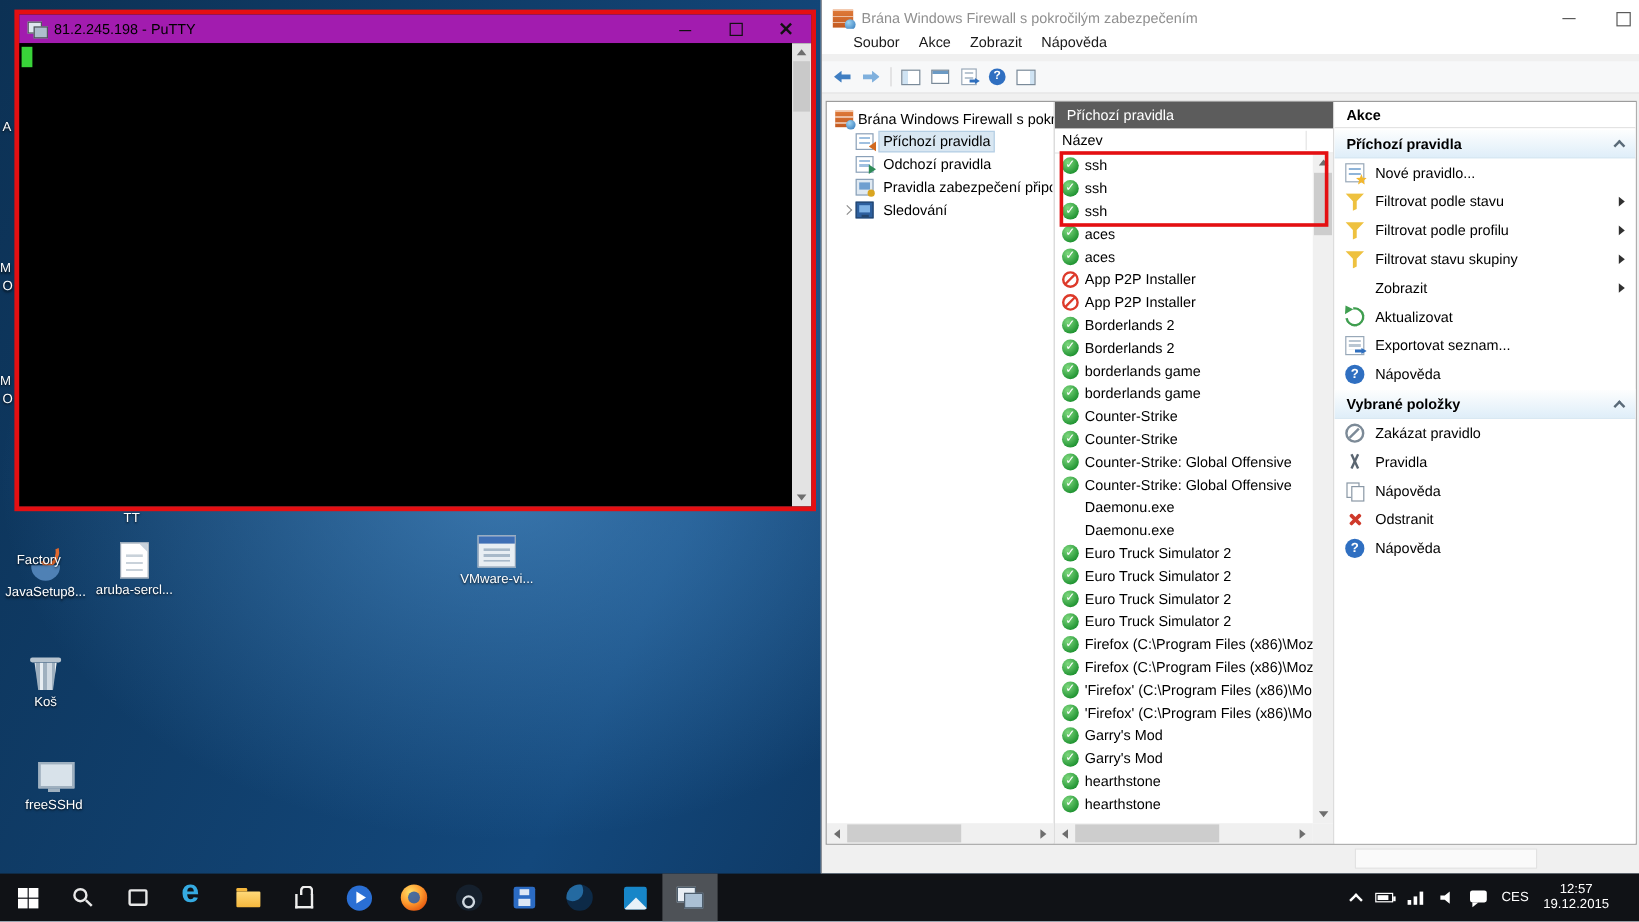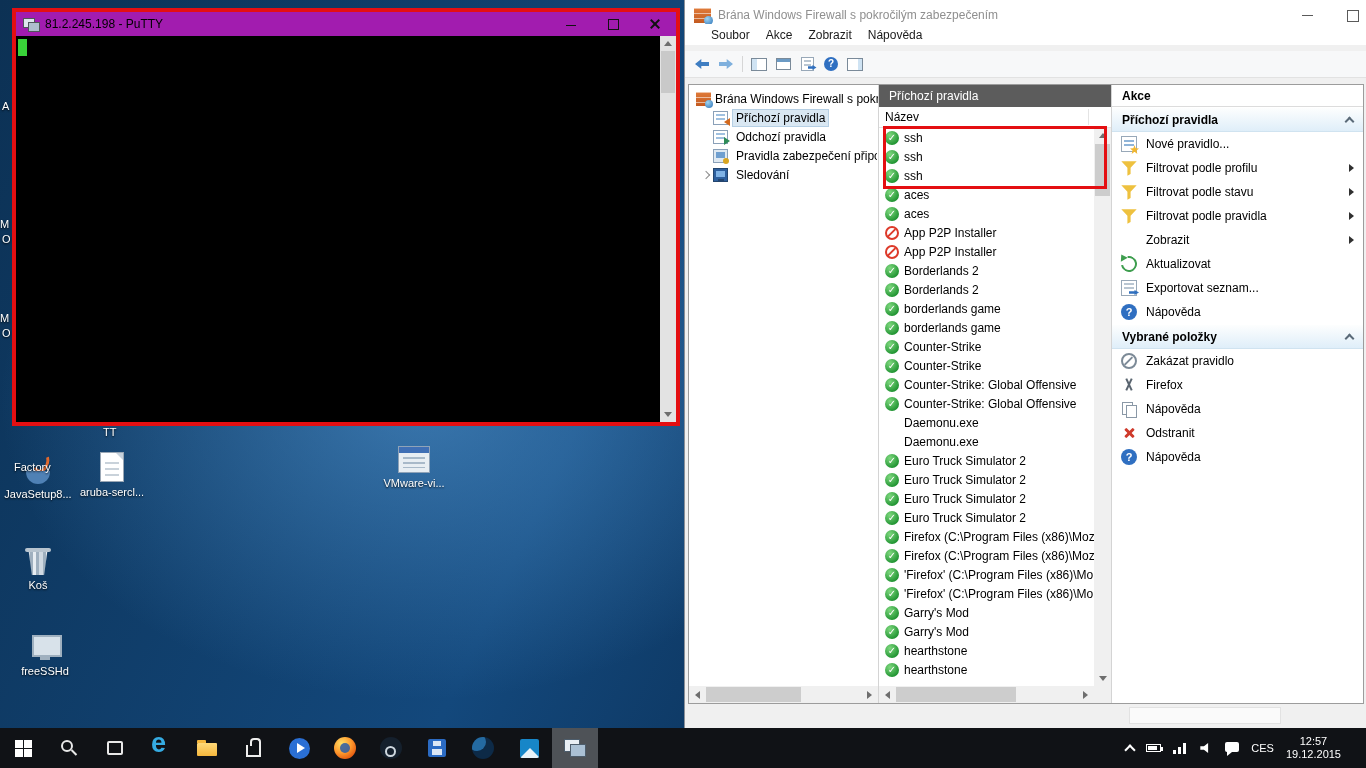--- a/index.html
+++ b/index.html
@@ -521,31 +521,31 @@
             <div class="act-header">
               <span class="act-title">Příchozí pravidla</span>
               <span class="chev"></span>
             </div>
             <div class="act-item">
               <span class="aic aic-new-rule"></span>
               <span class="alabel">Nové pravidlo...</span>
             </div>
             <div class="act-item">
               <span class="aic aic-filter"></span>
+              <span class="alabel">Filtrovat podle stavu</span>
+              <span class="subarrow"></span>
+            </div>
+            <div class="act-item">
+              <span class="aic aic-filter"></span>
               <span class="alabel">Filtrovat podle profilu</span>
               <span class="subarrow"></span>
             </div>
             <div class="act-item">
               <span class="aic aic-filter"></span>
-              <span class="alabel">Filtrovat podle stavu</span>
-              <span class="subarrow"></span>
-            </div>
-            <div class="act-item">
-              <span class="aic aic-filter"></span>
-              <span class="alabel">Filtrovat podle pravidla</span>
+              <span class="alabel">Filtrovat stavu skupiny</span>
               <span class="subarrow"></span>
             </div>
             <div class="act-item">
               <span class="aic aic-view"></span>
               <span class="alabel">Zobrazit</span>
               <span class="subarrow"></span>
             </div>
             <div class="act-item">
               <span class="aic aic-refresh"></span>
               <span class="alabel">Aktualizovat</span>
@@ -561,21 +561,21 @@
             <div class="act-header">
               <span class="act-title">Vybrané položky</span>
               <span class="chev"></span>
             </div>
             <div class="act-item">
               <span class="aic aic-disable"></span>
               <span class="alabel">Zakázat pravidlo</span>
             </div>
             <div class="act-item">
               <span class="aic aic-cut"></span>
-              <span class="alabel">Firefox</span>
+              <span class="alabel">Pravidla</span>
             </div>
             <div class="act-item">
               <span class="aic aic-copy"></span>
               <span class="alabel">Nápověda</span>
             </div>
             <div class="act-item">
               <span class="aic aic-delete"></span>
               <span class="alabel">Odstranit</span>
             </div>
             <div class="act-item">

